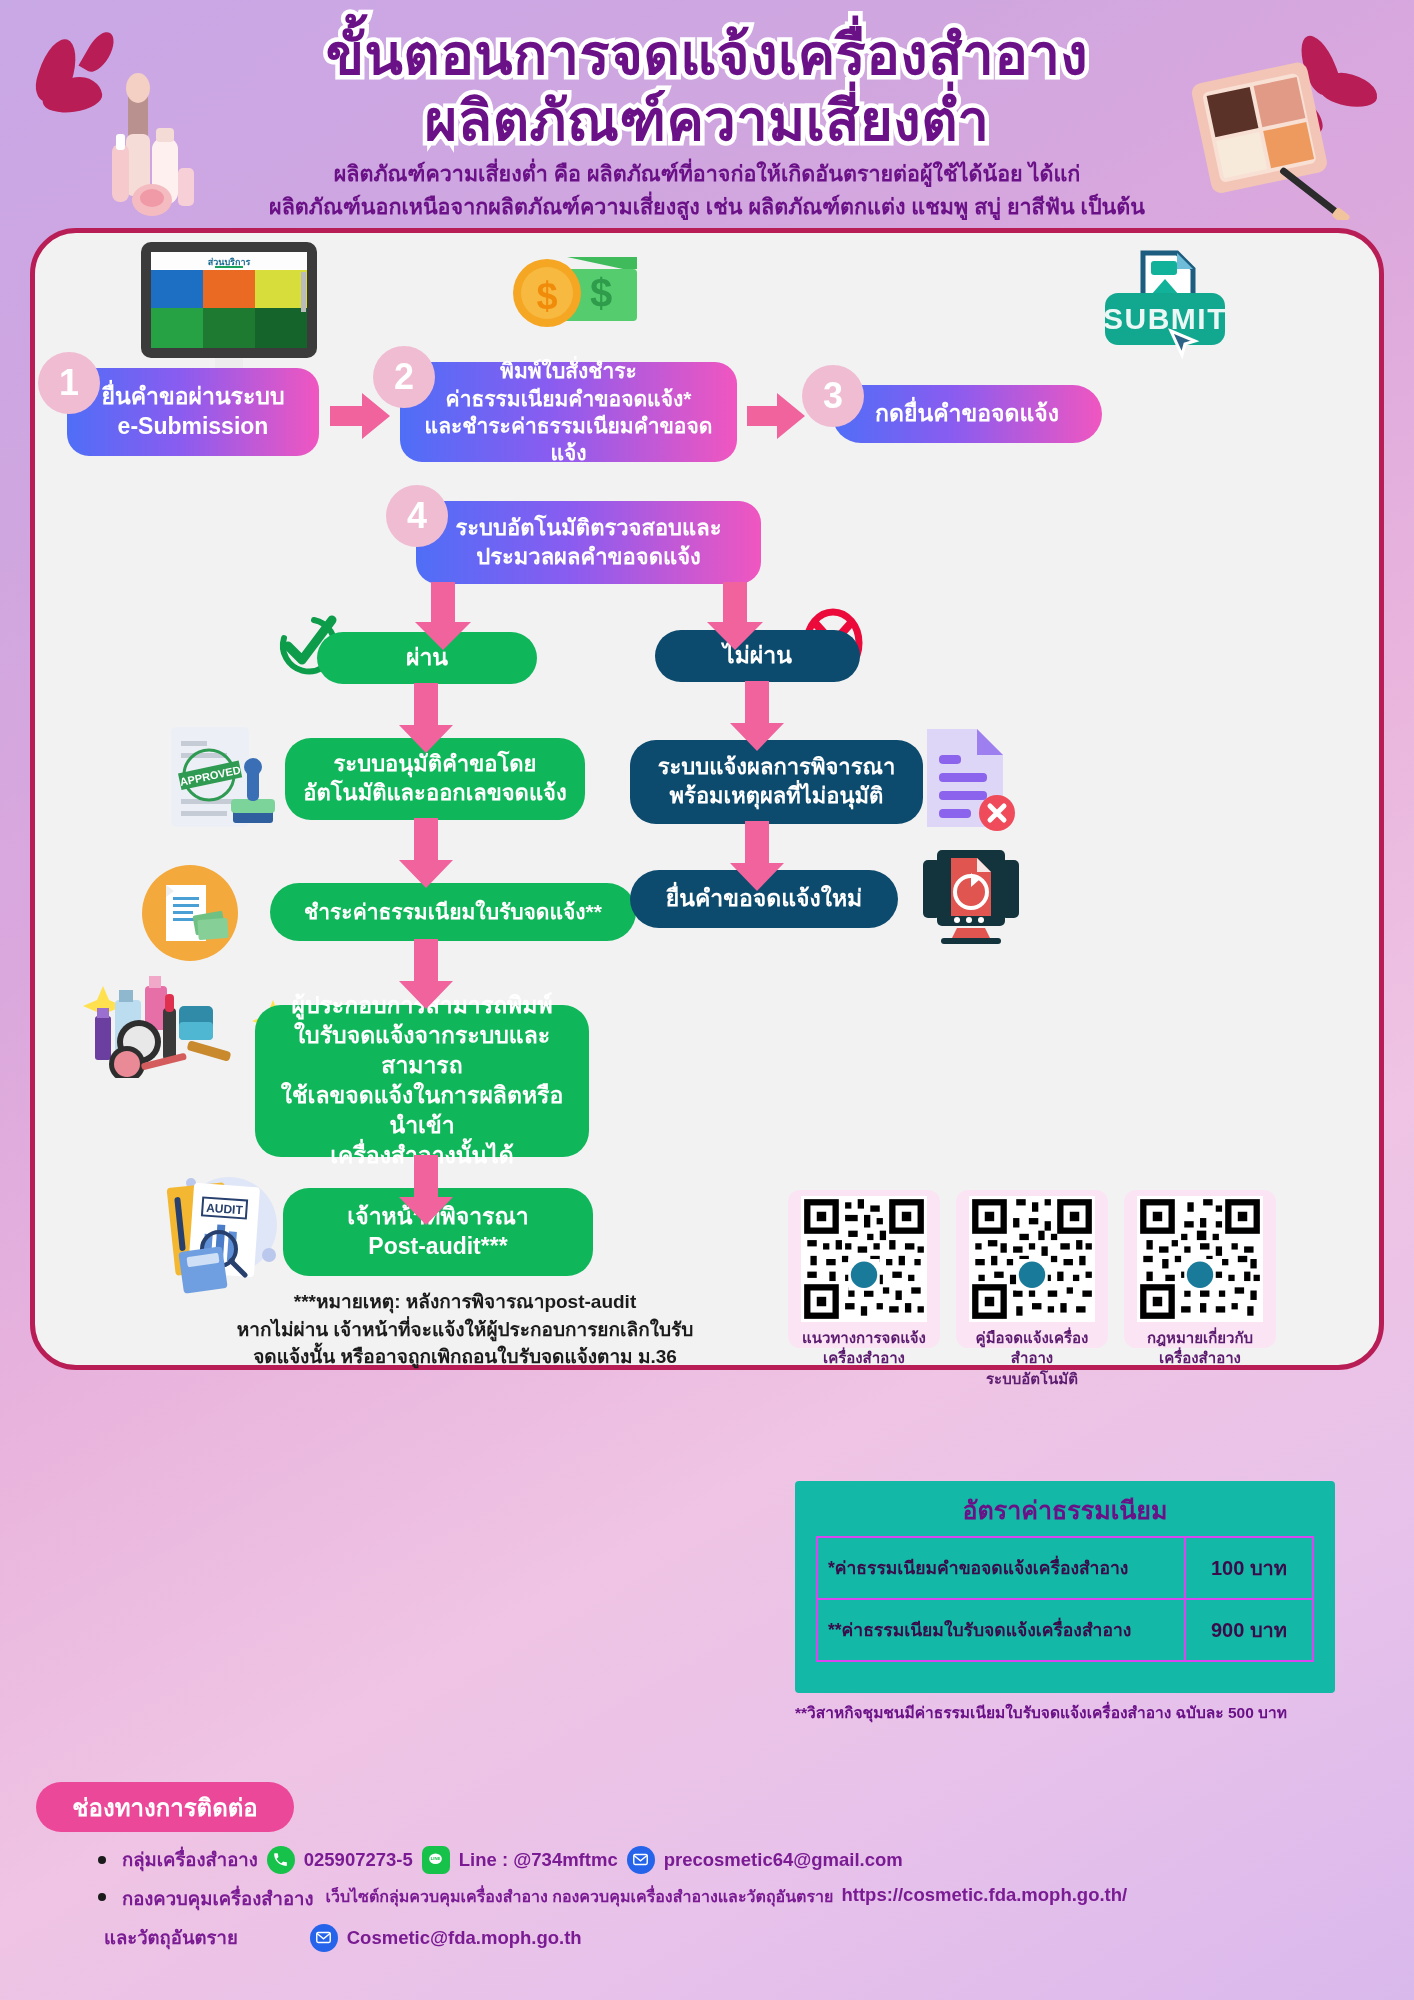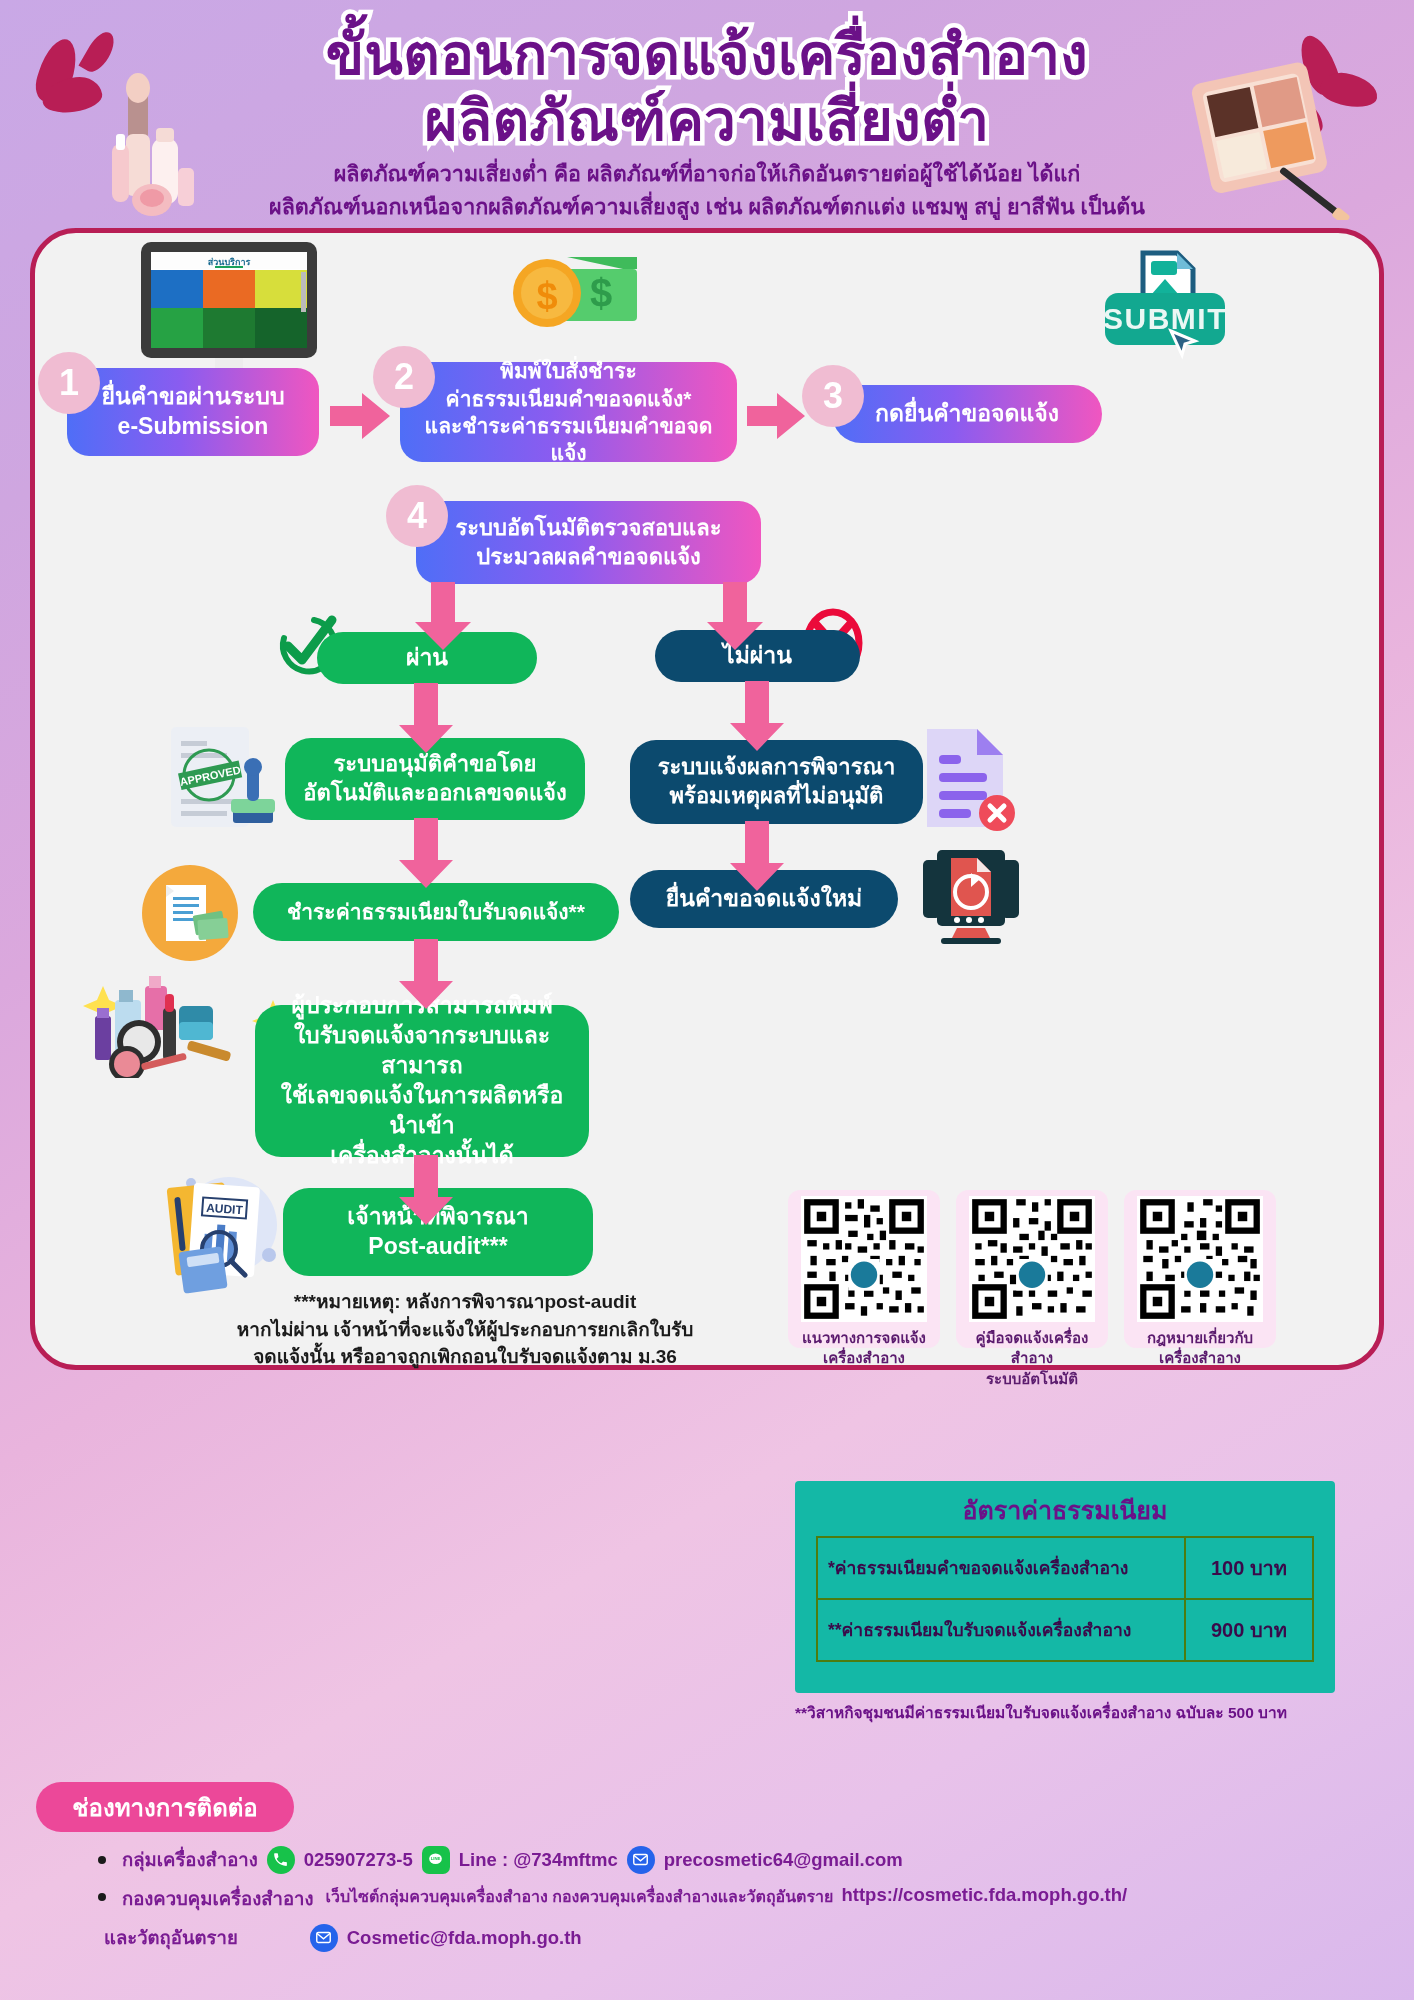--- a/index.html
+++ b/index.html
@@ -75,21 +75,21 @@
   .qr-cap { font-size: 15px; font-weight: bold; color: #5b1b6e; line-height: 1.35; margin-top: 6px; padding: 0 4px 8px; }
 
   
   .fee-panel {
     position: absolute; left: 795px; top: 1481px; width: 540px; height: 212px;
     background: #14b8a6; border-radius: 4px;
   }
   .fee-title { text-align: center; font-size: 25px; font-weight: bold; color: #6b1188; padding-top: 9px; }
   .fee-table { width: 498px; margin: 6px auto 0; border-collapse: collapse; }
   .fee-table td {
-    border: 2px solid #4d7c0f; color: #3a0a4a; font-weight: bold;
+    border: 2px solid #d946ef; color: #3a0a4a; font-weight: bold;
     padding: 14px 10px; font-size: 17.5px;
   }
   .fee-table td.amount { text-align: center; width: 128px; font-size: 20px; }
   .fee-foot { position: absolute; left: 795px; top: 1700px; width: 560px;
               font-size: 15.5px; font-weight: bold; color: #6b1188; }
 
   
   .contact-badge {
     position: absolute; left: 36px; top: 1782px; width: 258px; height: 50px;
     background: #ec4899; border-radius: 999px; color: #fff;
@@ -281,21 +281,21 @@
     <circle cx="50" cy="50" r="48" fill="#f4a93c"></circle>
     <path d="M26 22 h40 v56 h-40 Z" fill="#fff"></path>
     <path d="M26 22 l8 6 l-8 6 Z" fill="#eee"></path>
     <rect x="33" y="34" width="26" height="3" fill="#4a9fd4"></rect>
     <rect x="33" y="41" width="26" height="3" fill="#4a9fd4"></rect>
     <rect x="33" y="48" width="20" height="3" fill="#4a9fd4"></rect>
     <rect x="33" y="55" width="26" height="3" fill="#4a9fd4"></rect>
     <rect x="54" y="50" width="30" height="20" rx="2" fill="#6fc183" transform="rotate(-10 69 60)"></rect>
     <rect x="58" y="56" width="30" height="20" rx="2" fill="#86cf96" transform="rotate(-4 73 66)"></rect>
   </svg>
-  <div class="chip green pill" style="left:218px; top:650px; width:366px; height:58px; font-size:21px;">
+  <div class="chip green pill" style="left:235px; top:650px; width:366px; height:58px; font-size:21px;">
     <span>ชำระค่าธรรมเนียมใบรับจดแจ้ง**</span>
   </div>
   <svg class="arrow-d" style="left:362px;top:706px;width:58px;height:72px" viewBox="0 0 58 72">
     <path d="M17 0 H41 V42 H56 L29 70 L2 42 H17 Z" fill="#f0639c"></path>
   </svg>
 
   <svg style="position:absolute;left:48px;top:735px;width:160px;height:110px" viewBox="0 0 160 110">
     <path d="M8 12 l6 14 l14 6 l-14 6 l-6 14 l-6 -14 l-14 -6 l14 -6 Z" transform="translate(12,6)" fill="#ffe14f"></path>
     <rect x="12" y="48" width="16" height="44" rx="3" fill="#6b3fa0"></rect>
     <rect x="14" y="40" width="12" height="10" fill="#9a6fd0"></rect>

